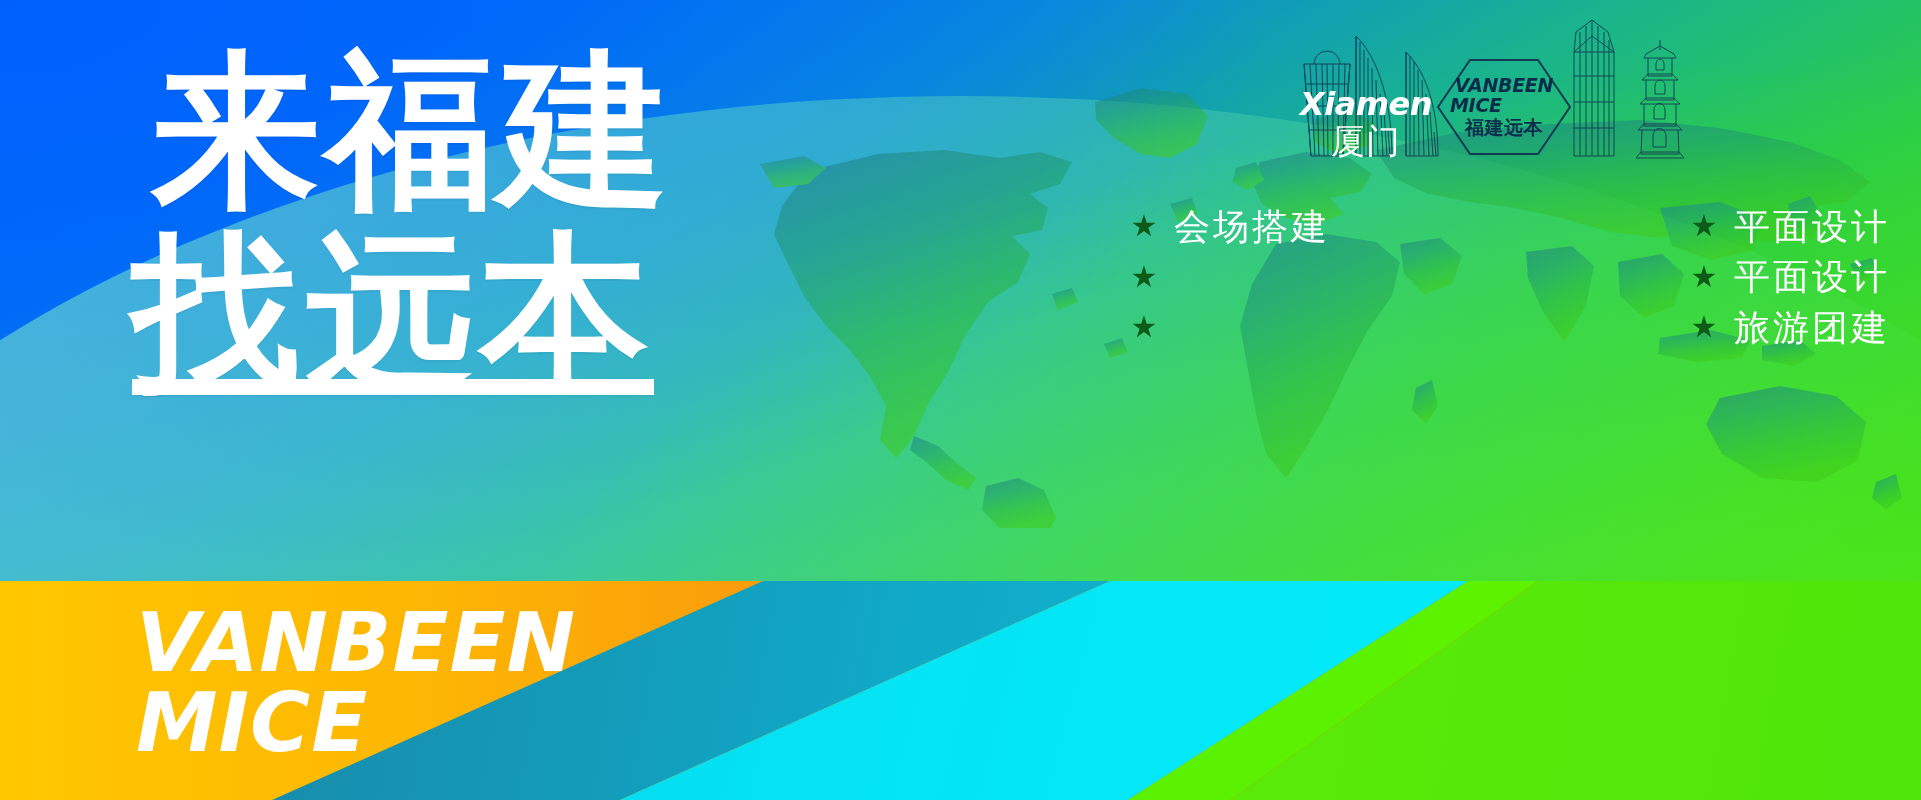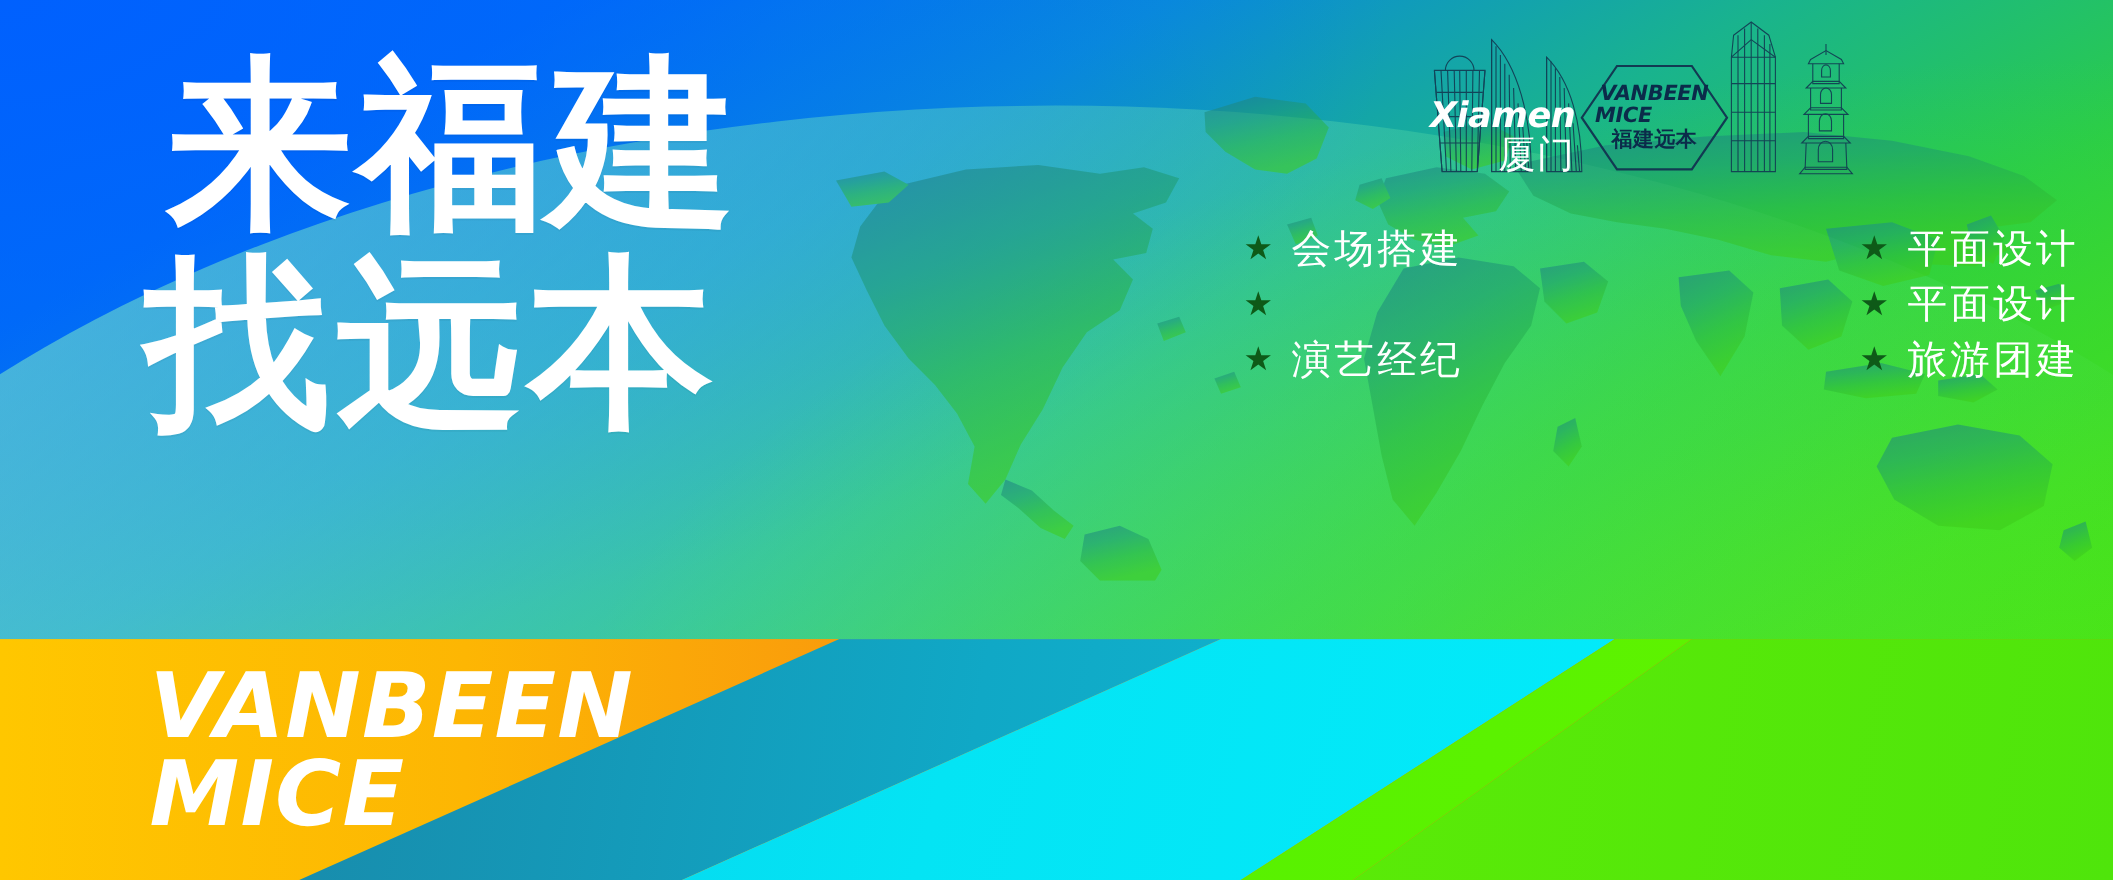--- a/index.html
+++ b/index.html
@@ -62,21 +62,21 @@
     color:#ffffff;
     font-weight:900;
     font-size:168px;
     line-height:1.02;
     letter-spacing:6px;
     font-family:"DejaVu Sans","Liberation Sans",sans-serif;
     text-shadow:0 2px 0 rgba(0,0,0,.04);
     white-space:nowrap;
   }
   #headline .hl-line { display:block; }
-  #headline .hl-line-2 { margin-top:10px; margin-left:-20px; }
+  #headline .hl-line-2 { margin-top:10px; margin-left:-20px;text-decoration:underline; }
 
   
   #services {
     position:absolute; left:1130px; top:206px;
     width:760px;
     display:grid;
     grid-template-columns:1fr 1fr;
     row-gap:8px; column-gap:0px;
   }
   .svc-item {
@@ -107,21 +107,21 @@
     position:absolute;
     left:1296px; top:6px;
     width:420px; height:170px;
   }
   #logo-lockup .landmarks { position:absolute; inset:0; }
   #logo-lockup .landmarks svg { width:100%; height:100%; display:block; }
 
   .city-label {
     position:absolute;
     color:#ffffff;
-    text-align:right;
+    text-align:center;
     line-height:1;
     pointer-events:none;
   }
   .city-en {
     display:block;
     font-size:32px; font-weight:900; font-style:italic;
     letter-spacing:-.5px;
     font-family:"DejaVu Sans","Liberation Sans",sans-serif;
   }
   .city-cn {
@@ -298,21 +298,20 @@
       </div>
       <div class="svc-item col-l">
         <span class="svc-star">★</span>
       </div>
       <div class="svc-item col-r">
         <span class="svc-star">★</span>
         <span class="svc-label">平面设计</span>
       </div>
       <div class="svc-item col-l">
         <span class="svc-star">★</span>
-        <span class="svc-label">演艺经纪</span>
       </div>
       <div class="svc-item col-r">
         <span class="svc-star">★</span>
         <span class="svc-label">旅游团建</span>
       </div>
     </div>
 
     <div id="logo-lockup">
 
       <div class="landmarks">

